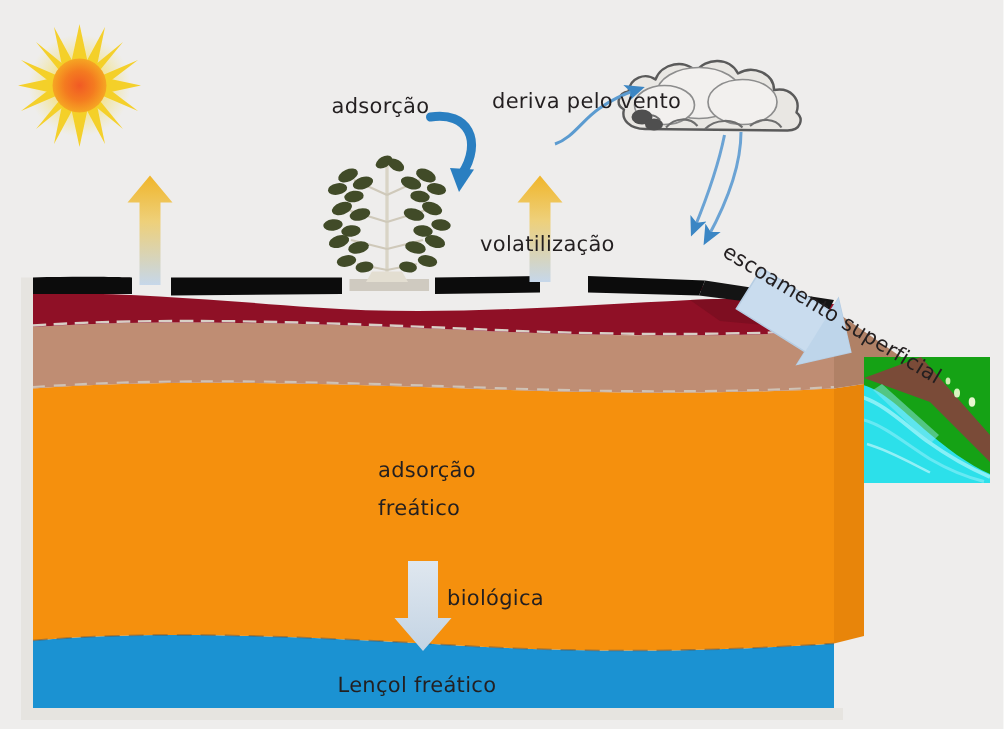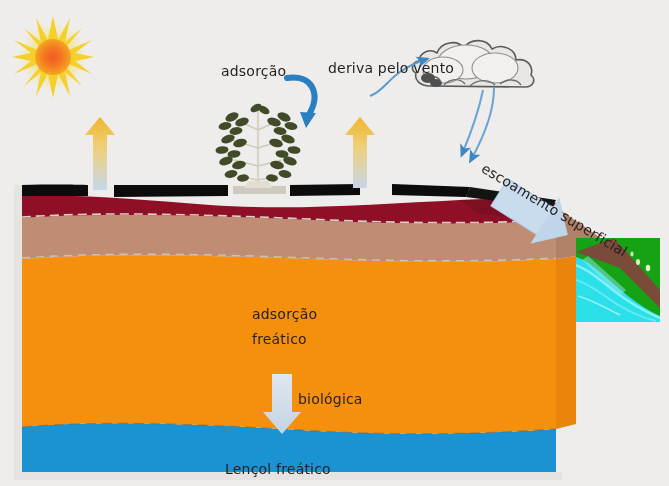--- a/index.html
+++ b/index.html
@@ -226,28 +226,29 @@
       <path d="M6,22 L44,58 L50,52 L12,18 Z" fill="#8fe9f2" opacity=".5"></path>
       <ellipse cx="62" cy="24" rx="2" ry="3" fill="#d8f5c0"></ellipse>
       <ellipse cx="72" cy="30" rx="2.2" ry="3.2" fill="#e6f7cf"></ellipse>
       <ellipse cx="56" cy="16" rx="1.6" ry="2.4" fill="#cceeb0"></ellipse>
     </svg>
   </div>
 
 
   <div class="lbl" style="left:221px;top:63px;">adsorção</div>
 
+  <div class="lbl" style="left:320px;top:155px;">volatilização</div>
 
   <div class="lbl" style="left:328px;top:44px;margin-top:16px;">deriva pelo vento</div>
 
 
   <div class="lbl" style="left:487px;top:160px;transform:rotate(31deg);transform-origin:left top;">escoamento superficial</div>
 
 
   <div class="lbl" style="left:252px;top:306px;">adsorção</div>
 
   <div class="lbl" style="left:252px;top:331px;">freático</div>
 
 
   <div class="lbl" style="left:298px;top:391px;">biológica</div>
 
-  <div class="lbl" style="left:225px;top:449px;margin-top:12px;">Lençol freático</div>
+  <div class="lbl" style="left:225px;top:449px;">Lençol freático</div>
 </div>
 
 </body></html>

